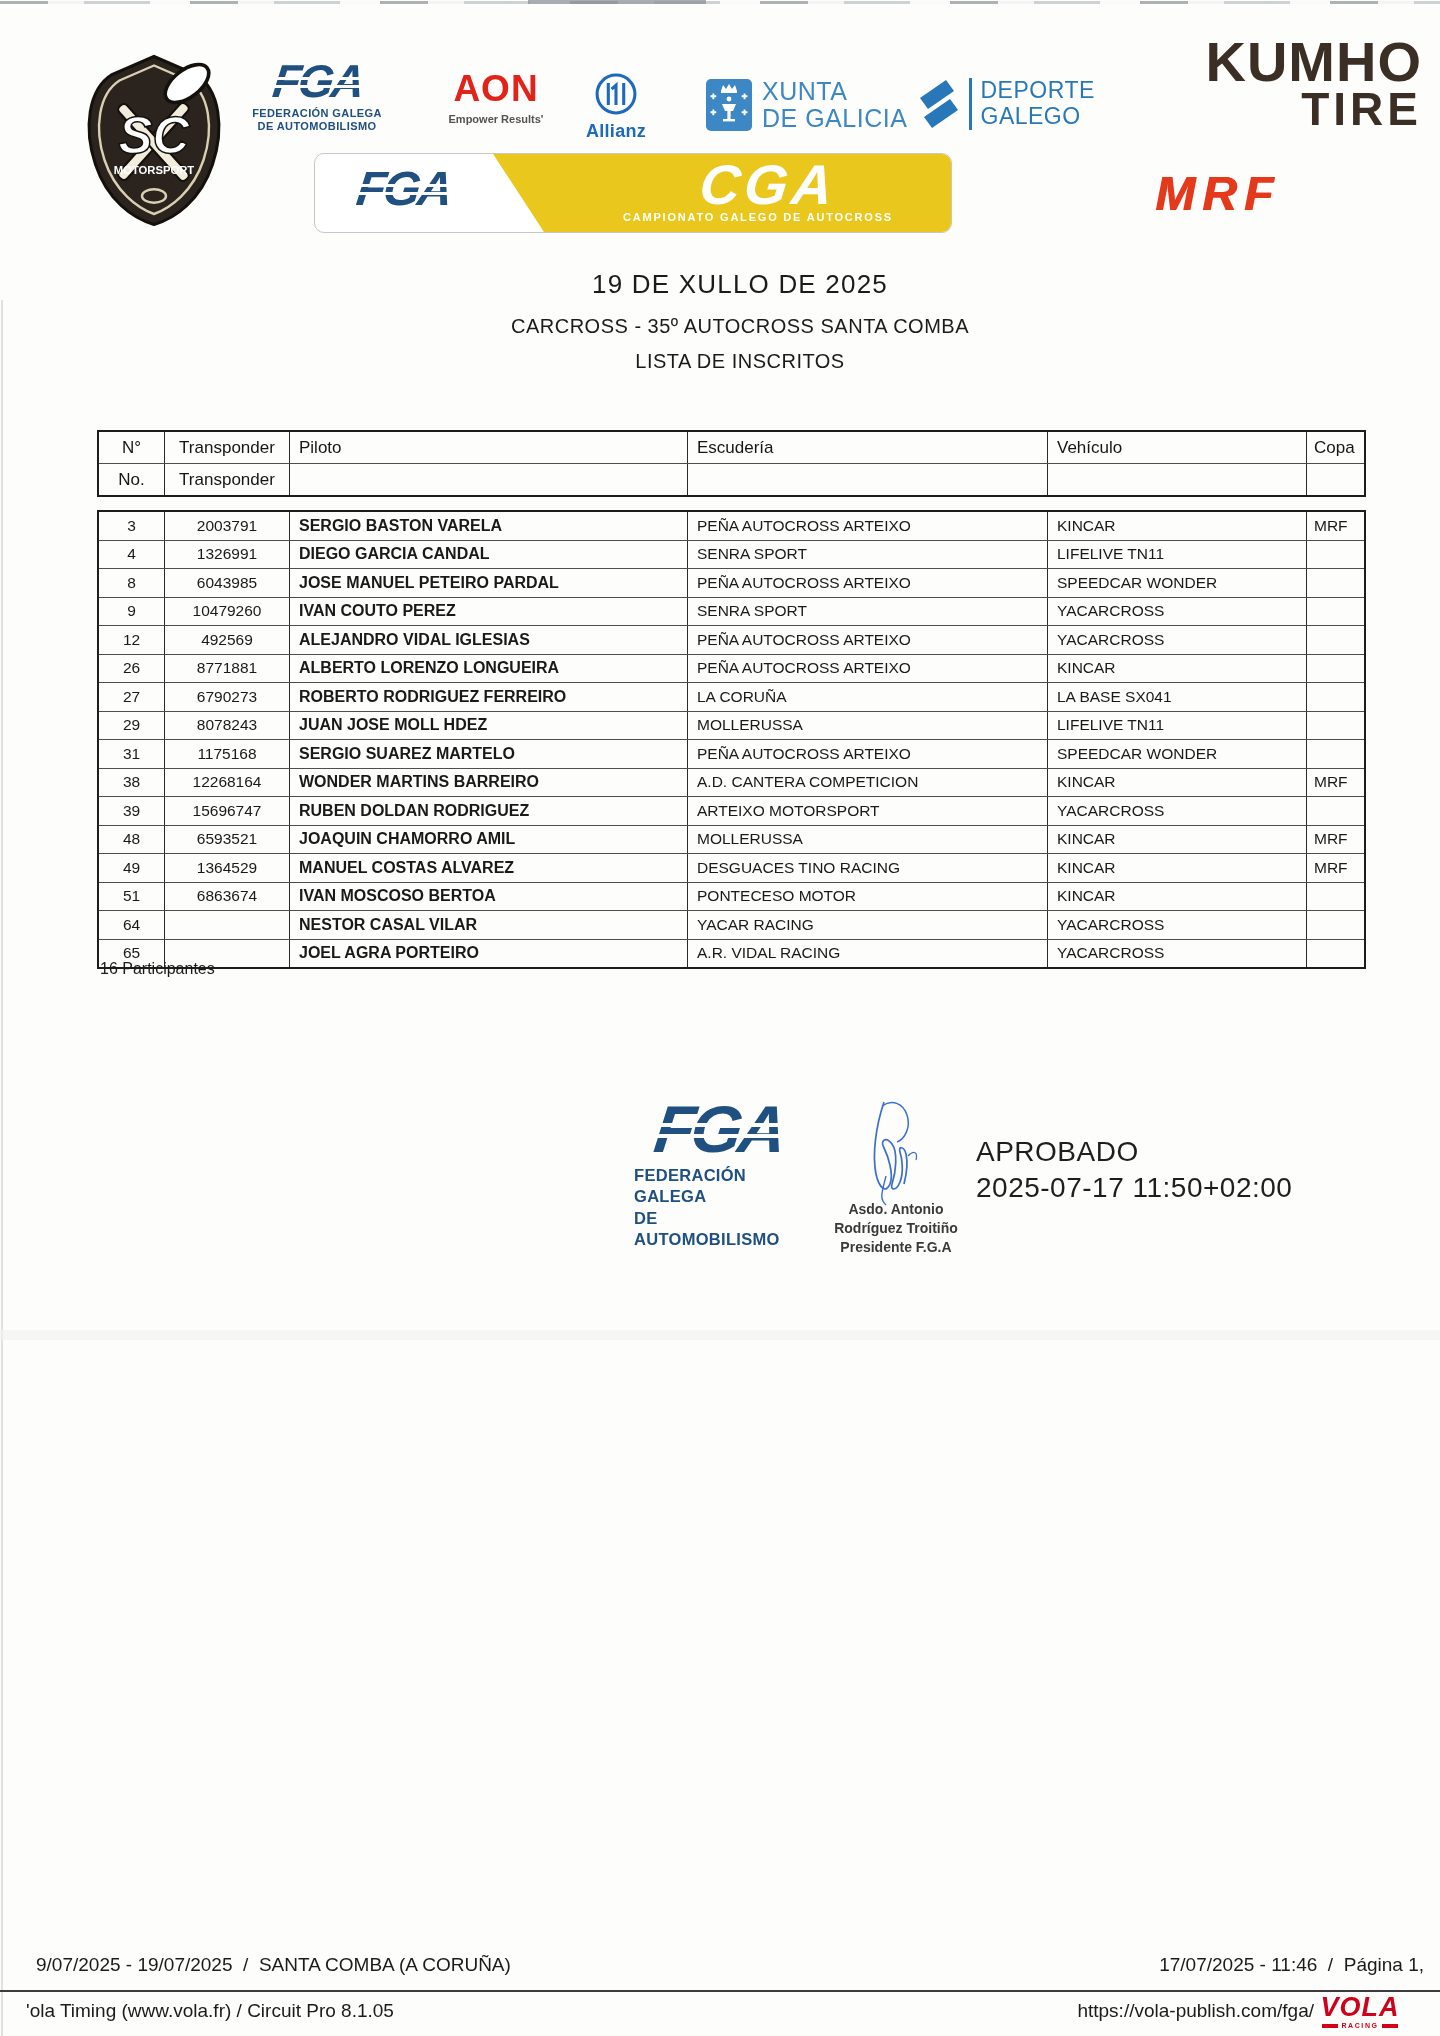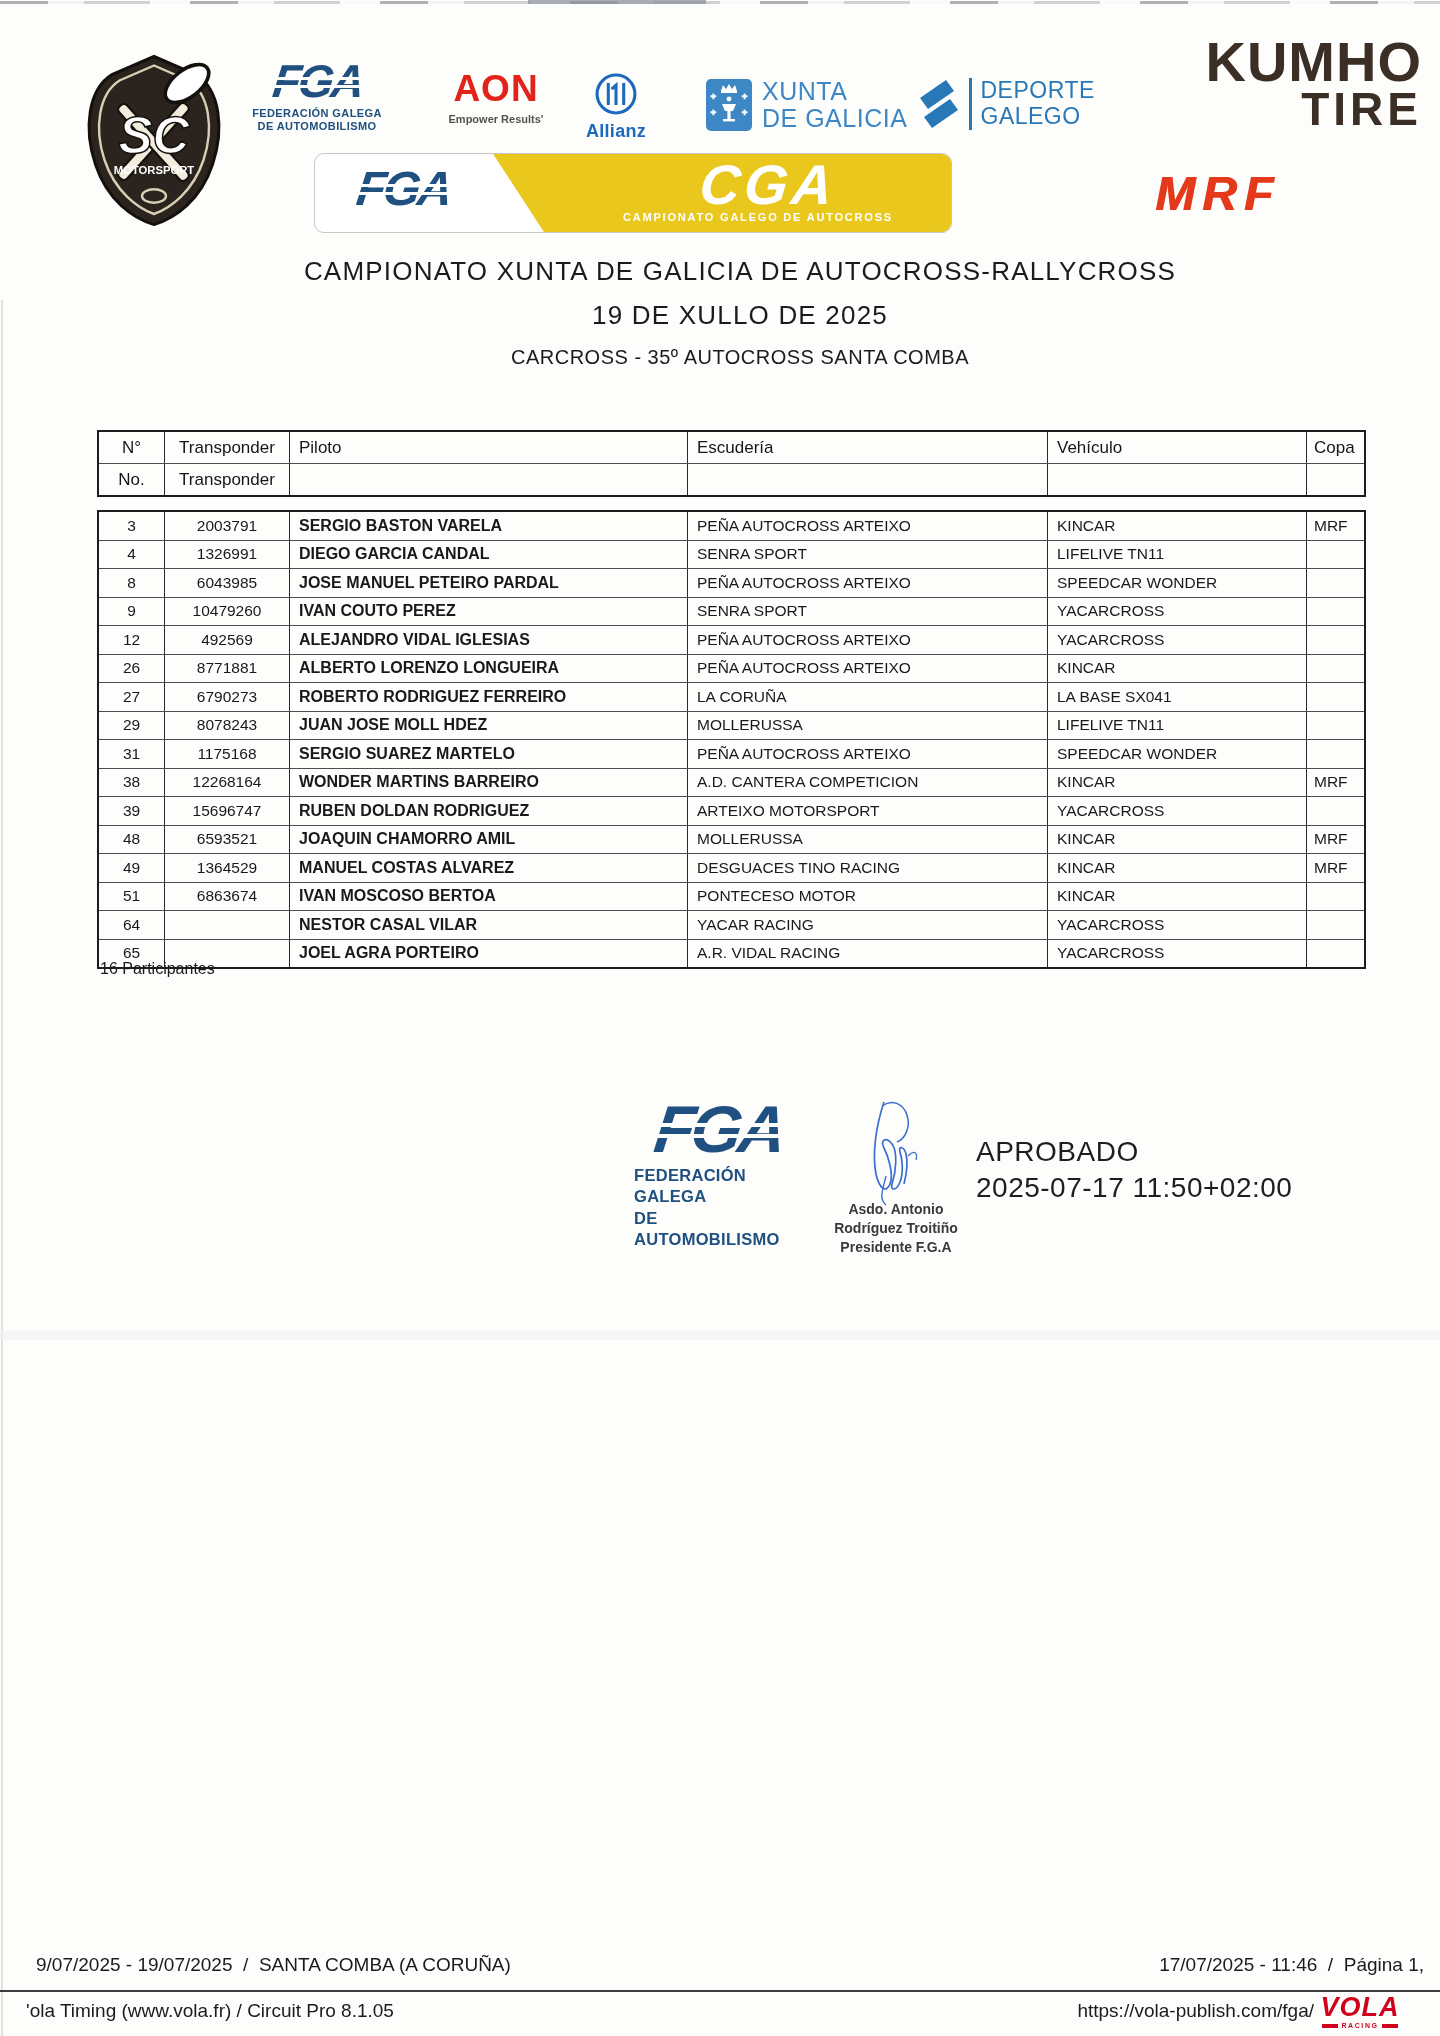--- a/index.html
+++ b/index.html
@@ -181,23 +181,23 @@
   <div class="cga-fga">
     <div class="fga-glyph"><span>FGA</span><i class="s1"></i><i class="s2"></i></div>
   </div>
   <div class="cga-word">CGA</div>
   <div class="cga-sub">CAMPIONATO GALEGO DE AUTOCROSS</div>
 </div>
 
 <div class="abs mrf">MRF</div>
 
 <div class="abs titles">
-  <div class="t1">CAMPIONATO XUNTA DE GALICIA DE AUTOCROSS-RALLYCROSS</div>
   <div class="t2">19 DE XULLO DE 2025</div>
   <div class="t3">CARCROSS - 35º AUTOCROSS SANTA COMBA</div>
+  <div class="t4">LISTA DE INSCRITOS</div>
 </div>
 
 <div class="abs tbl hdr">
   <div class="tr">
     <div class="td c1">N°</div>
     <div class="td c2">Transponder</div>
     <div class="td c3">Piloto</div>
     <div class="td c4">Escudería</div>
     <div class="td c5">Vehículo</div>
     <div class="td c6">Copa</div>

